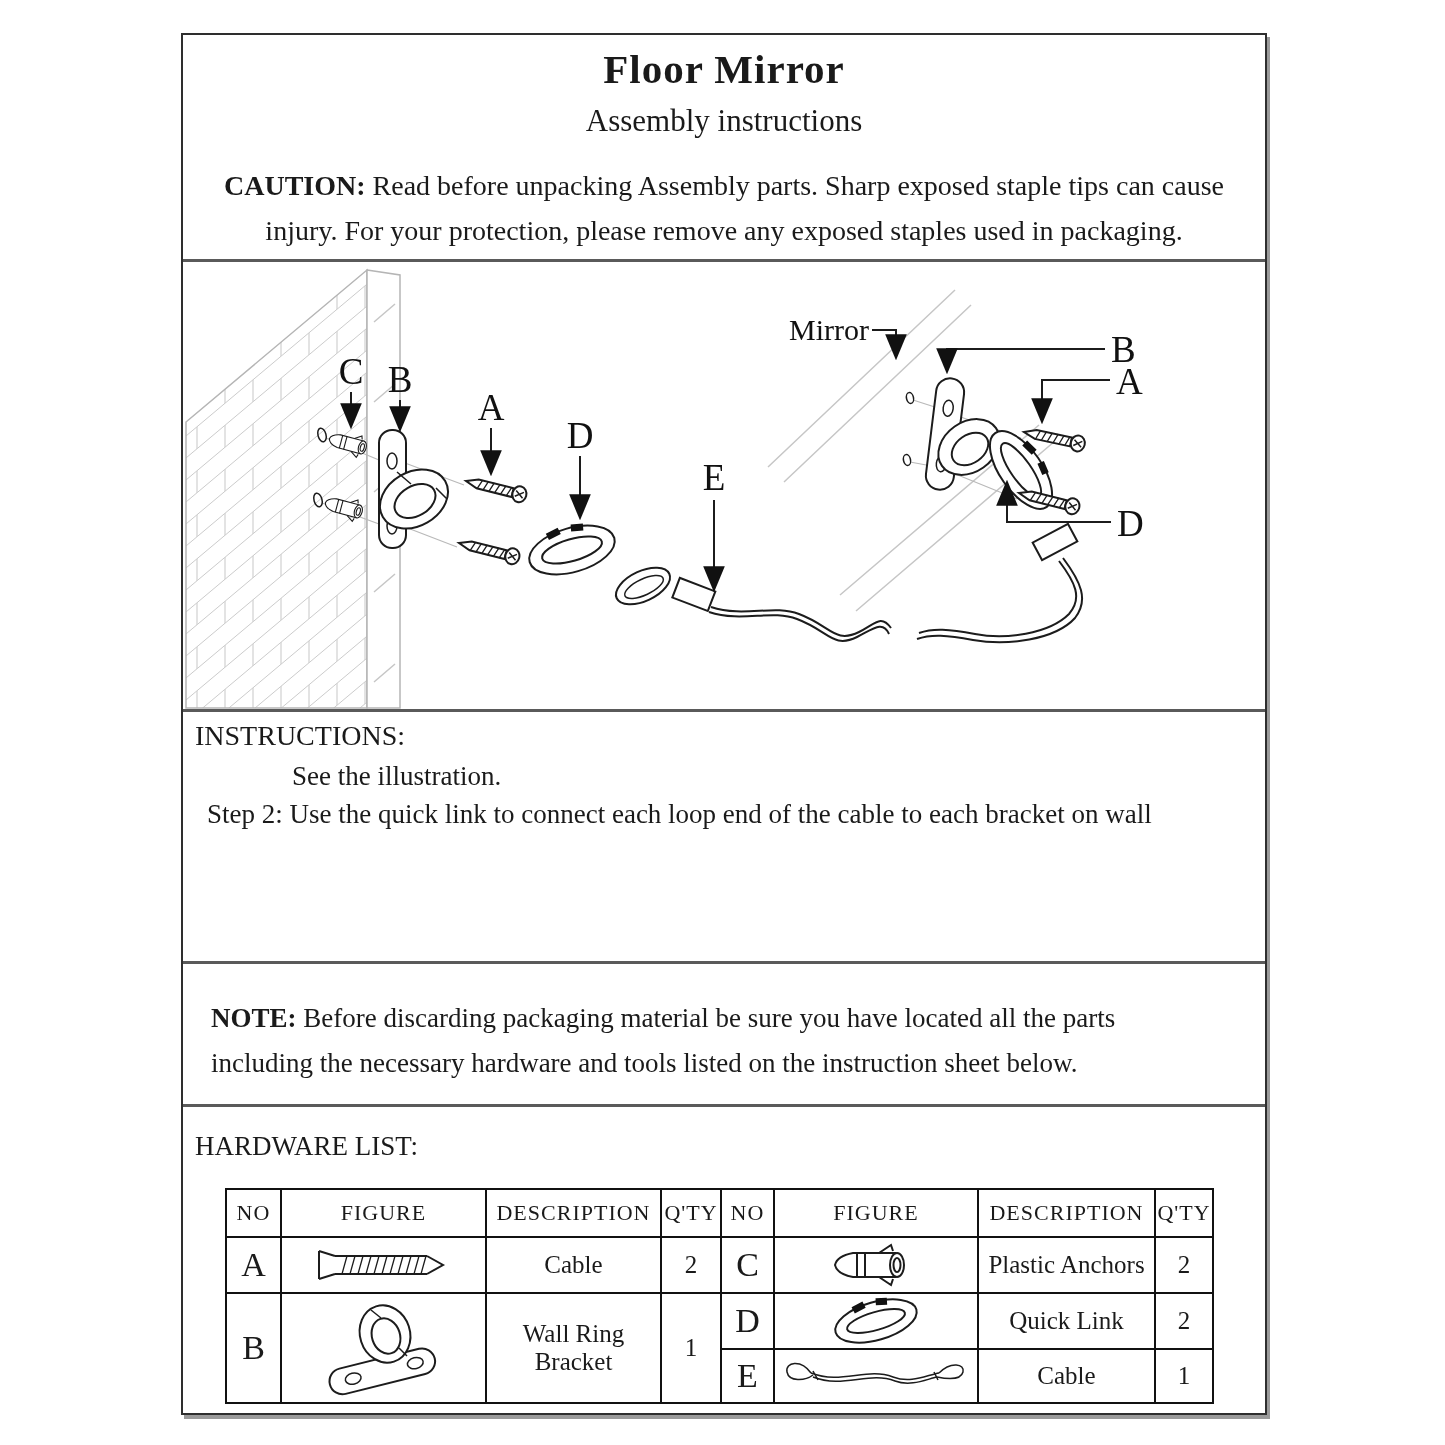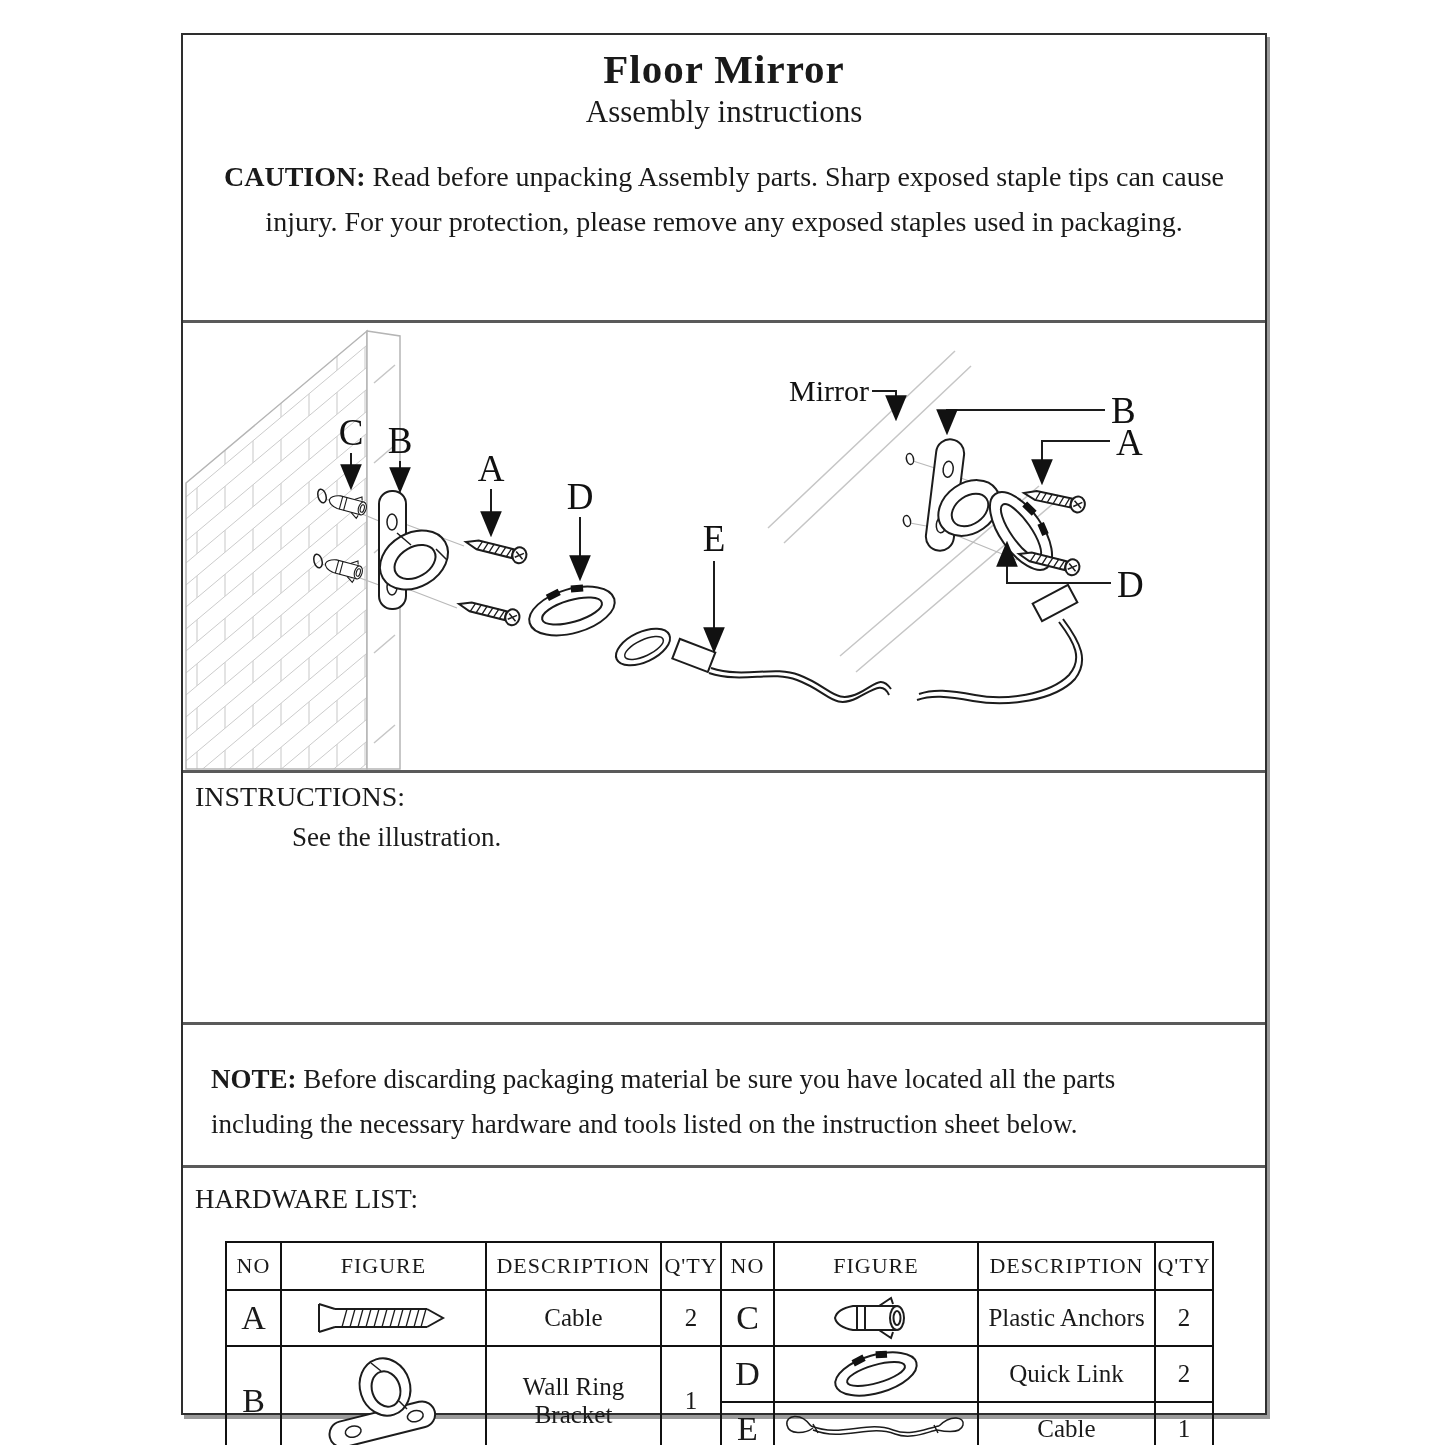--- a/index.html
+++ b/index.html
@@ -11,44 +11,44 @@
   }
   .page {
     position:absolute; left:181px; top:33px; width:1086px; height:1382px;
     border:2px solid #2e2e2e; background:#fff;
     box-shadow:3px 4px 0 #9a9a9a;
   }
   .sec { width:100%; border-bottom:3px solid #5a5a5a; overflow:hidden; }
   .sec:last-child { border-bottom:none; }
 
   
-  .sec-header { height:288px; text-align:center; }
+  .sec-header { height:227px; text-align:center; }
   .doc-title { font-size:41px; font-weight:bold; padding-top:10px; letter-spacing:1px; }
-  .doc-subtitle { font-size:31px; margin-top:1px; }
+  .doc-subtitle { font-size:31px; margin-top:10px; }
   .caution { font-size:28px; margin-top:24px; line-height:45px; padding:0 30px; }
   .caution b { font-weight:bold; }
 
   
   .sec-diagram { height:450px; position:relative; }
   .sec-diagram svg { display:block; }
   .dlabel { font-size:37px; font-family:"Liberation Serif",serif; fill:#111; }
   .dlabel-sm { font-size:30px; font-family:"Liberation Serif",serif; fill:#111; }
 
   
   .sec-instructions { height:252px; padding-top:8px; }
   .ins-h { font-size:28px; margin:0 0 5px 12px; }
   .ins-line { font-size:27px; line-height:38px; margin-left:24px; }
   .ins-cont { margin-left:109px; }
 
   
   .sec-note { height:143px; padding-top:32px; }
   .note-line { font-size:27px; line-height:45px; margin-left:28px; }
 
   
-  .sec-hardware { height:310px; padding-top:16px; border-bottom:none; }
+  .sec-hardware { height:310px; padding-top:24px; border-bottom:none; }
   .hw-h { font-size:27px; margin-left:12px; }
   table.hw { border-collapse:collapse; margin:26px 0 0 42px; table-layout:fixed; }
   table.hw td, table.hw th { border:2px solid #111; text-align:center; vertical-align:middle; padding:0; }
   th.hw-head { font-size:22px; font-weight:normal; letter-spacing:1px; }
   td.hw-no { font-size:34px; }
   td.hw-desc { text-align:left; padding-left:14px; font-size:25px; }
   td.hw-qty { font-size:25px; }
   .figsvg { display:block; margin:0 auto; }
 
   svg .ln  { stroke:#1c1c1c; fill:none; stroke-width:2; }
@@ -208,20 +208,21 @@
         <polyline points="927,118 859,118 859,158" class="ln" marker-end="url(#arrow)"></polyline>
         <text class="dlabel" x="934" y="274">D</text>
         <polyline points="928,260 824,260 824,222" class="ln" marker-end="url(#arrow)"></polyline>
       </g>
     </svg>
   </div>
 
   <div class="sec sec-instructions">
     <div class="ins-h">INSTRUCTIONS:</div>
     <div class="ins-line ins-cont">See the illustration.</div>
+    <div class="ins-line">Step 2: Use the quick link to connect each loop end of the cable to each bracket on wall</div>
   </div>
 
   <div class="sec sec-note">
     <div class="note-line"><b>NOTE:</b> <span>Before discarding packaging material be sure you have located all the parts</span></div>
     <div class="note-line">including the necessary hardware and tools listed on the instruction sheet below.</div>
   </div>
 
   <div class="sec sec-hardware">
     <div class="hw-h">HARDWARE LIST:</div>
     <table class="hw">

